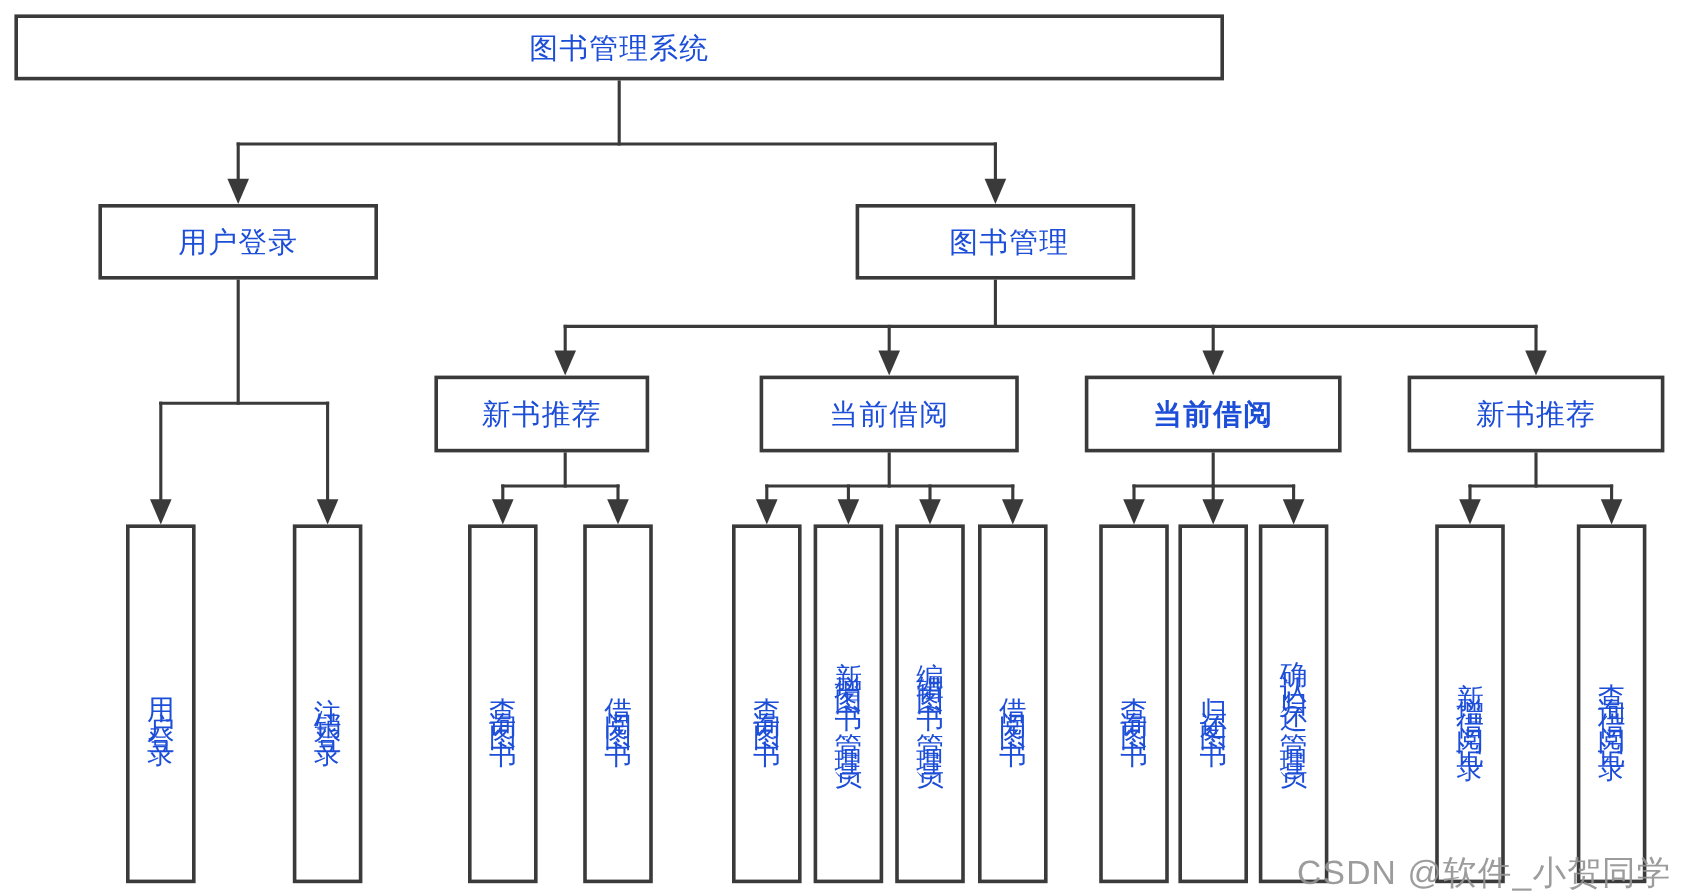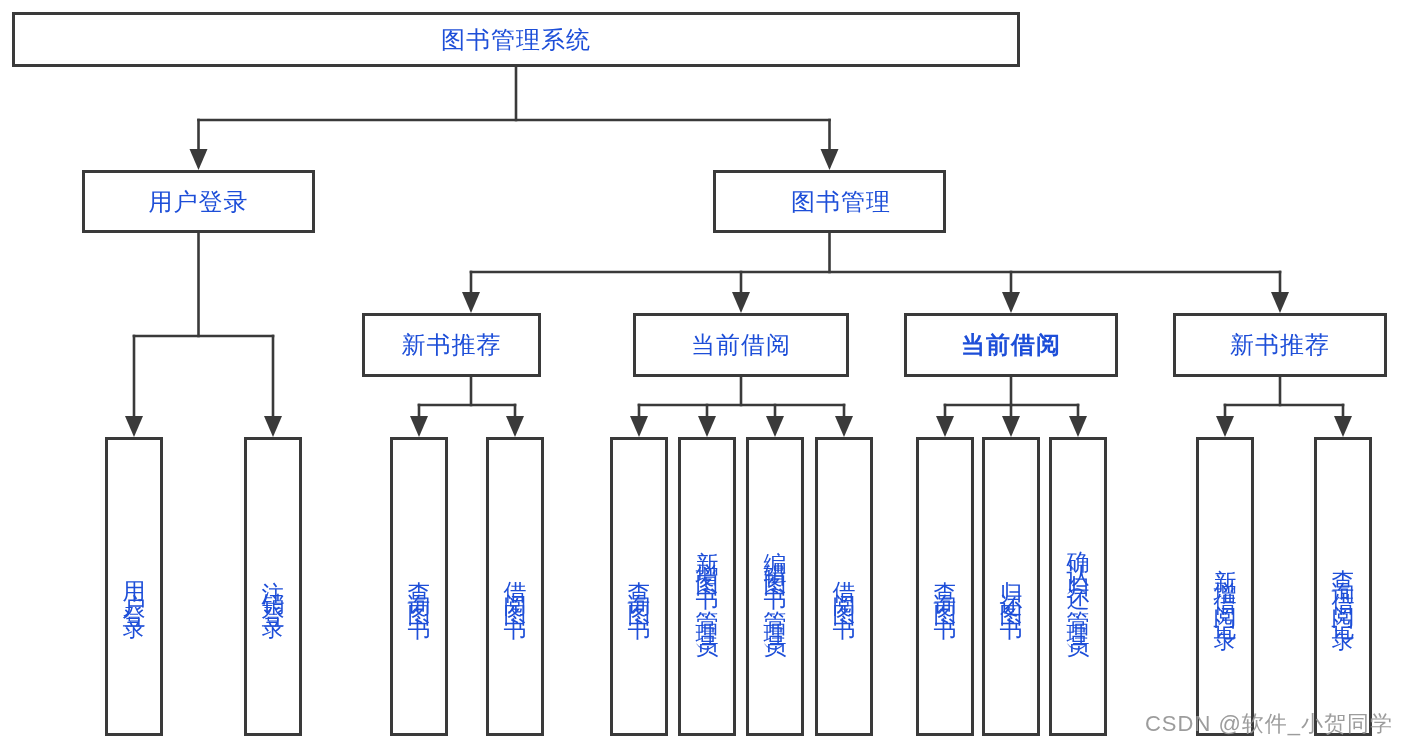--- a/index.html
+++ b/index.html
@@ -43,21 +43,21 @@
     text-orientation: mixed;
     letter-spacing: 12px;
     line-height: 1;
     font-size: 23px;
     white-space: nowrap;
   }
   #watermark {
     position: absolute;
     top: 709px;
     right: 12px;
-    font-size: 22px;
+    font-size: 28px;
     color: rgba(148, 148, 148, 0.92);
     z-index: 3;
     letter-spacing: 1px;
     white-space: nowrap;
   }
 </style>
 </head>
 <body>
 
 <div id="canvas">

